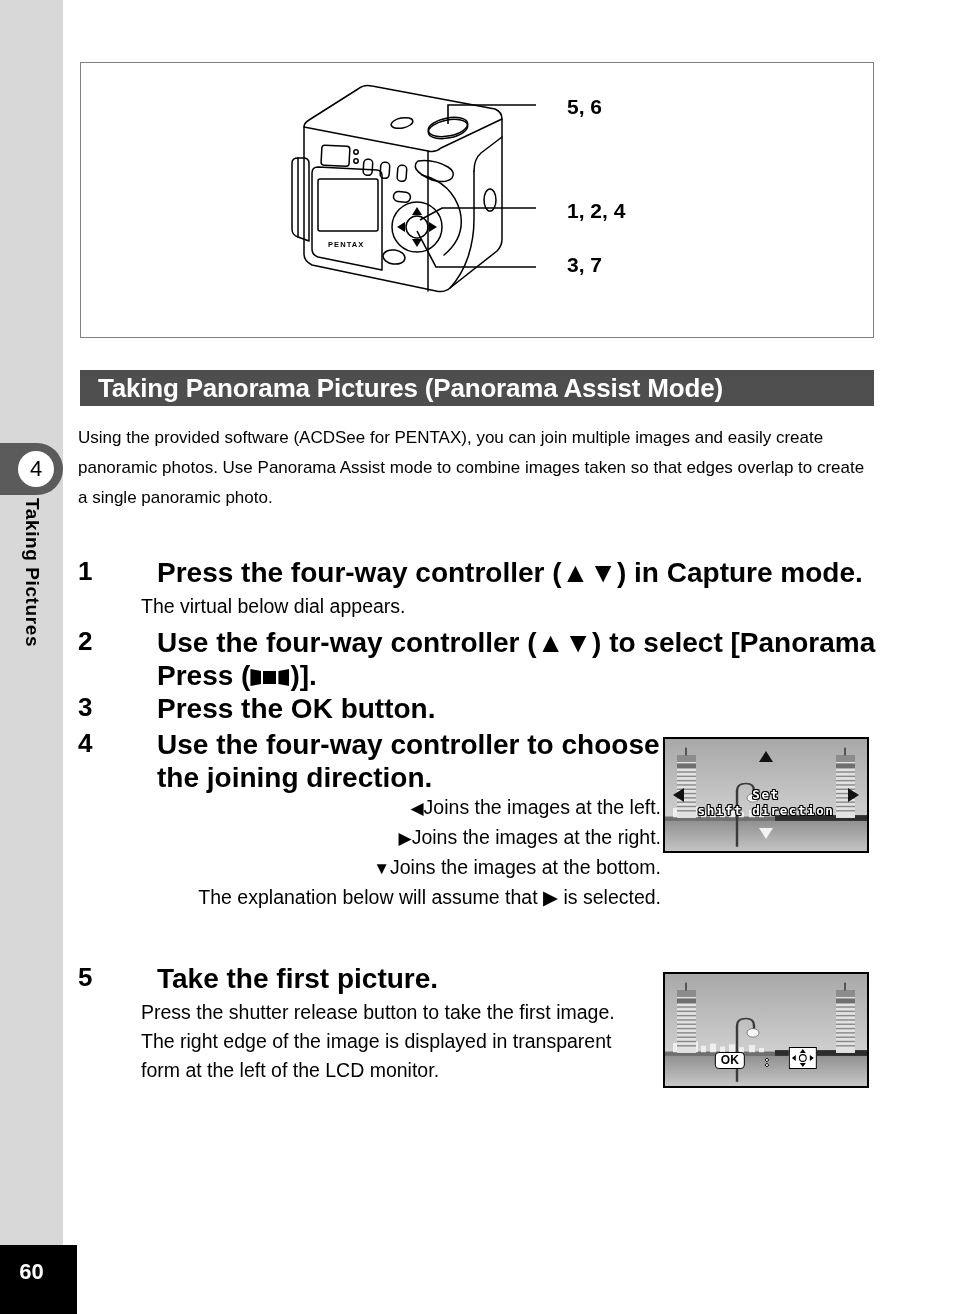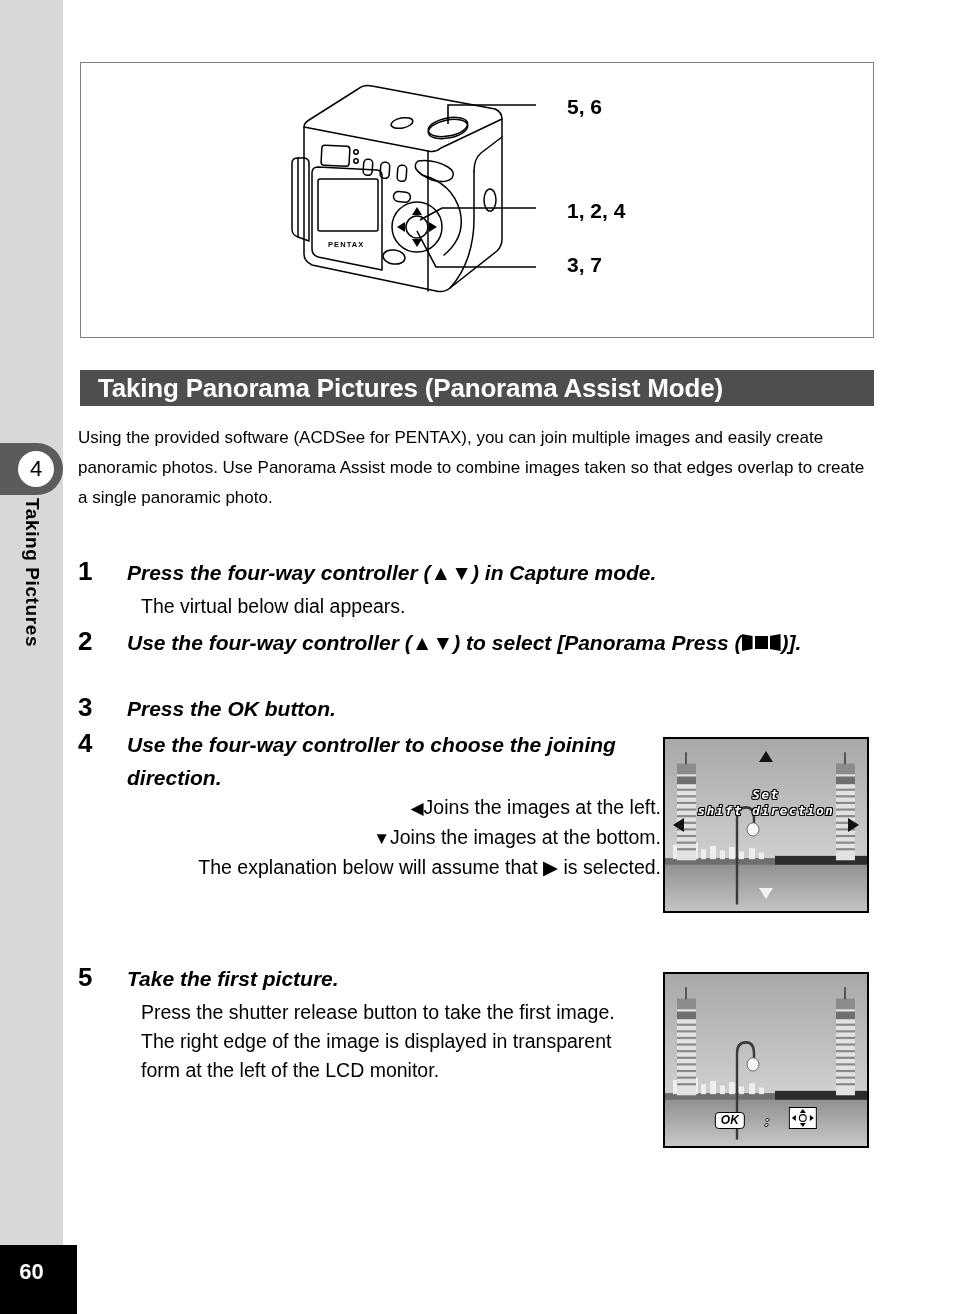--- a/index.html
+++ b/index.html
@@ -150,25 +150,24 @@
   .step-num {
     position: absolute;
     left: 78px;
     width: 28px;
     font-size: 26px;
     font-weight: bold;
     text-align: left;
   }
   .step-title {
     position: absolute;
-    left: 127px;
-    font-size: 21px;
+    left: 157px;
+    font-size: 28px;
     font-weight: bold;
     line-height: 33px;
-    font-style: italic;
   }
   .step-body {
     position: absolute;
     left: 141px;
     font-size: 19.5px;
     line-height: 29px;
   }
 
   .s1num { top: 556px; }
   .s1ttl { top: 556px; width: 740px; }
@@ -220,26 +219,25 @@
   }
   .pano-icon .pr {
     left: 28px; top: 0; width: 11px; height: 17px;
     clip-path: polygon(0 12%, 100% 0, 100% 100%, 0 88%);
   }
 
   
   .lcd {
     position: absolute;
     width: 206px;
-    height: 176px;
+    height: 116px;
     border: 2px solid #000000;
     box-sizing: border-box;
     overflow: hidden;
     background: #6d28d9;
-    font-style: italic;
   }
   .lcd-1 { left: 663px; top: 737px; }
   .lcd-2 { left: 663px; top: 972px; }
 
   .lcd-ovl {
     position: absolute;
     left: 0; top: 0; right: 0; bottom: 0;
   }
   .lcd-text {
     position: absolute;
@@ -413,20 +411,21 @@
 <div class="step-num s2num">2</div>
 <div class="step-title s2ttl"><span>Use the four-way controller (</span><span>▲▼</span><span>) to select [Panorama Press (</span><span class="pano-icon"><i class="pl"></i><i class="pc"></i><i class="pr"></i></span><span>)].</span></div>
 
 <div class="step-num s3num">3</div>
 <div class="step-title s3ttl">Press the OK button.</div>
 
 <div class="step-num s4num">4</div>
 <div class="step-title s4ttl">Use the four-way controller to choose the joining direction.</div>
 <div class="step-body s4bdy">
   <span class="arrow-line"><span class="gl">◀</span><span>Joins the images at the left.</span></span>
+  <span class="arrow-line"><span class="gl">▶</span><span>Joins the images at the right.</span></span>
   <span class="arrow-line"><span class="gl">▼</span><span>Joins the images at the bottom.</span></span>
   <span>The explanation below will assume that </span><span>▶</span><span> is selected.</span>
 </div>
 
 <div class="step-num s5num">5</div>
 <div class="step-title s5ttl">Take the first picture.</div>
 <div class="step-body s5bdy">Press the shutter release button to take the first image. The right edge of the image is displayed in transparent form at the left of the LCD monitor.</div>
 
 <div class="lcd lcd-1">
   <svg viewBox="0 0 202 156" preserveAspectRatio="none" style="position:absolute;left:0;top:0;width:100%;height:100%">

